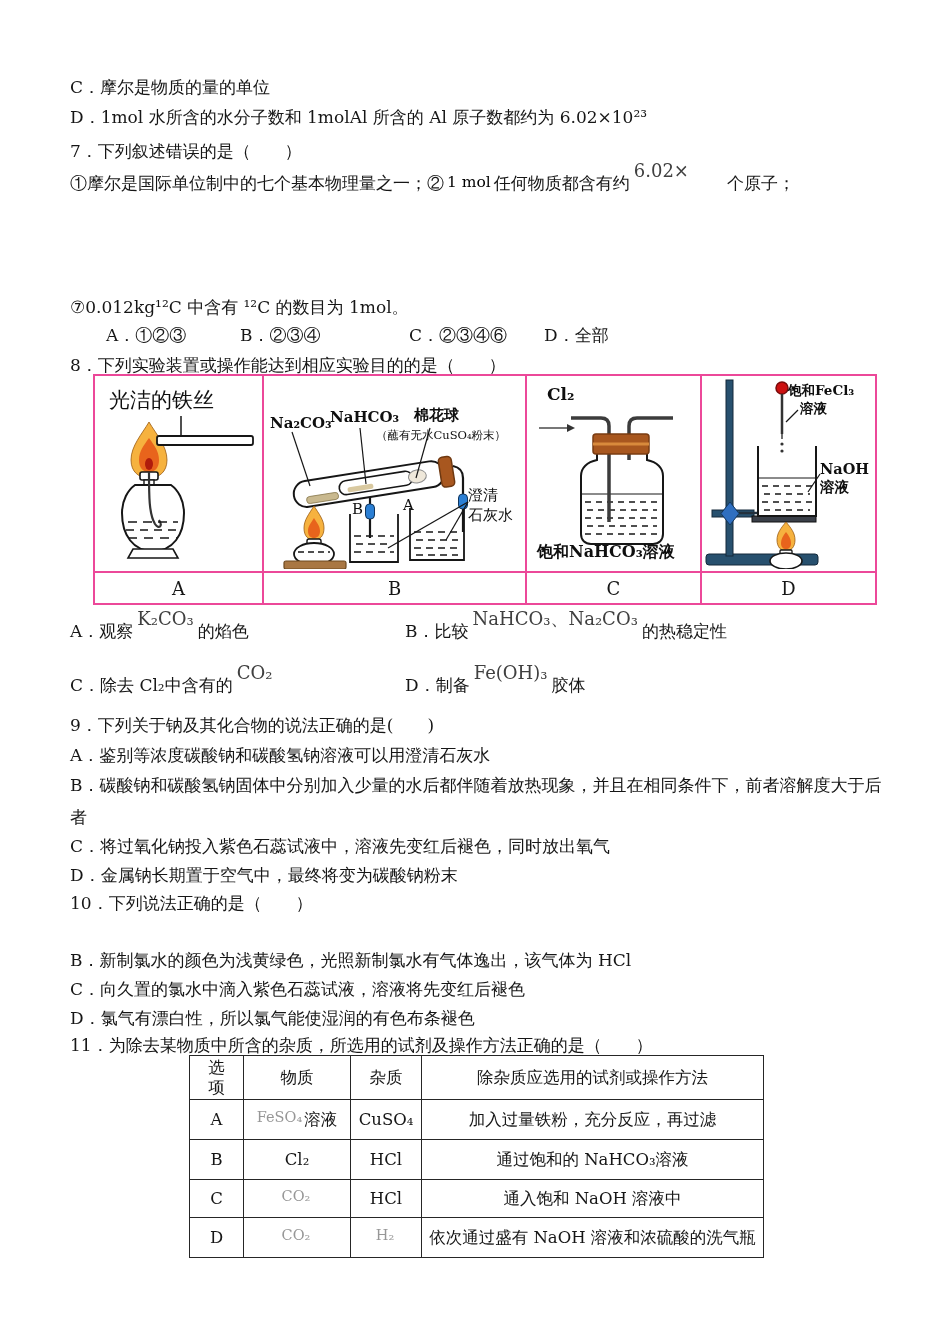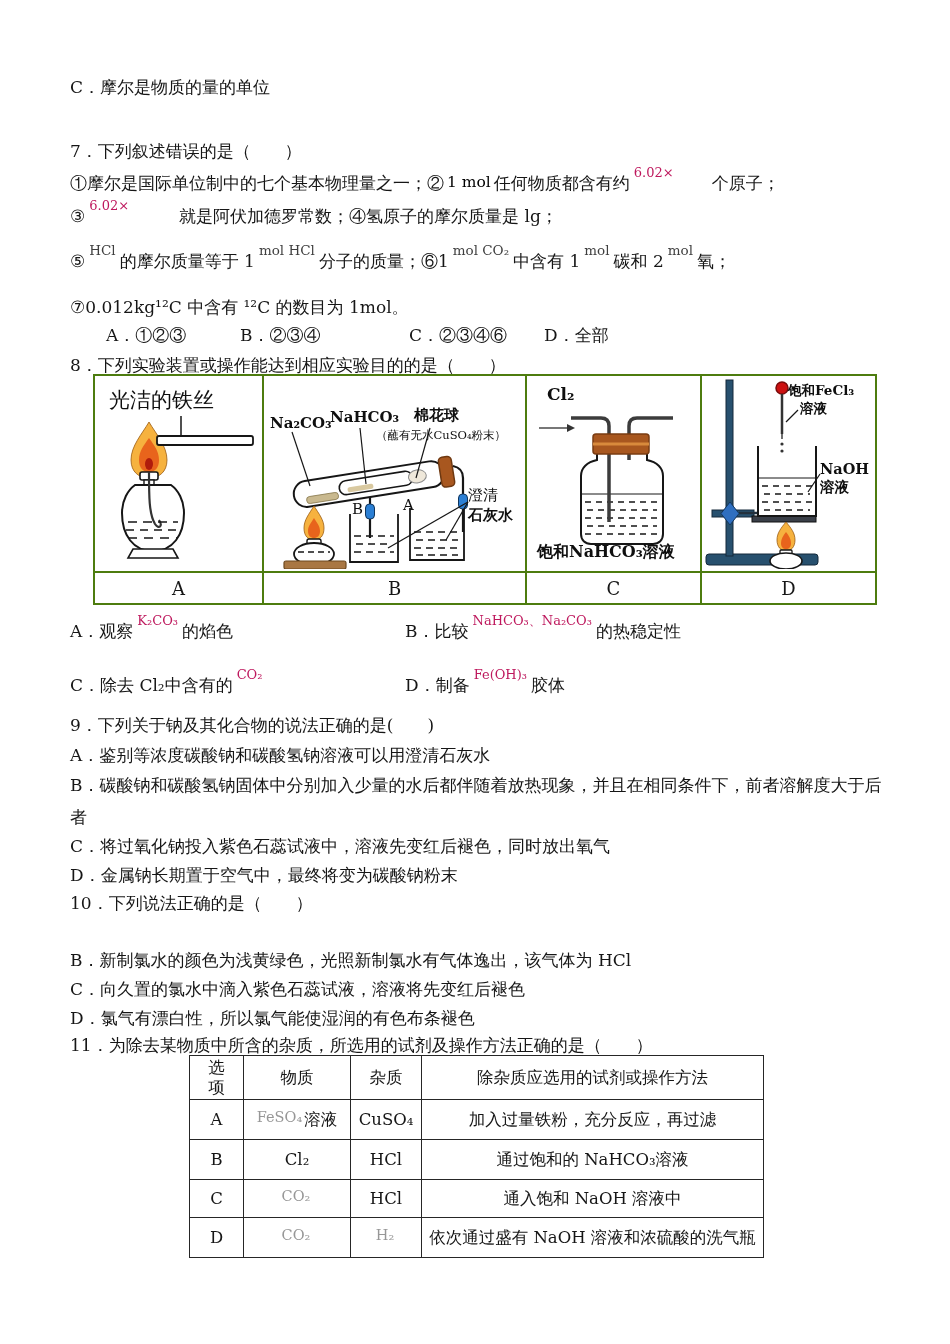--- a/index.html
+++ b/index.html
@@ -1,51 +1,46 @@
 <!DOCTYPE html>
 <html><head>
 <meta charset="utf-8">
 <style>
   html,body{margin:0;padding:0;background:#ffffff;}
   .page{position:relative;width:950px;height:1344px;background:#fff;overflow:hidden;
         font-family:"DejaVu Serif","Liberation Serif",serif;color:#161616;}
   .ln{position:absolute;left:70px;font-size:17px;line-height:22px;white-space:nowrap;}
-  .frag{display:inline-block;position:relative;top:-12px;font-size:13px;color:#be185d;padding:0 4px;}
+  .frag{display:inline-block;position:relative;top:-12px;font-size:18px;color:#404040;padding:0 4px;}
   .frag.dark{color:#3f3f3f;font-size:13.5px;}
   .frag.gapR{margin-right:34px;}
   .frag.gapW{margin-right:46px;}
   .molfrag{display:inline-block;position:relative;top:-2px;color:#000000;font-size:15.5px;padding:0 3px;}
   .abs{position:absolute;}
   table{border-collapse:collapse;position:absolute;table-layout:fixed;}
   .t1{left:93px;top:374px;}
-  .t1 td{border:2px solid #4d7c0f;padding:0;position:relative;vertical-align:top;background:#fff;}
+  .t1 td{border:2px solid #ec4899;padding:0;position:relative;vertical-align:top;background:#fff;}
   .t1 td.lbl{text-align:center;vertical-align:middle;font-size:18px;height:30px;}
   .t2{left:189px;top:1055px;border-radius:6px;}
   .t2 td{border:1.8px solid #262626;text-align:center;vertical-align:middle;font-size:16.5px;padding:1px 4px;background:#fff;}
   .t2 .hdr span.wrapped{display:inline-block;width:1.15em;line-height:20px;white-space:normal;}
   .gfrag{color:#979797;font-size:14.5px;position:relative;top:-3px;padding-right:2px;}
   .dlabel{position:absolute;white-space:nowrap;color:#0f0f0f;}
   svg{position:absolute;left:0;top:0;}
 </style>
 </head>
 <body>
 
 <div class="page">
 
   <div class="ln" style="top:76px"><span>C．摩尔是物质的量的单位</span></div>
+  <div class="ln" style="top:106px"><span>D．1mol 水所含的水分子数和 1molAl 所含的 Al 原子数都约为 6.02×10²³</span></div>
 
   <div class="ln" style="top:140px"><span>7．下列叙述错误的是（　　）</span></div>
   <div class="ln" style="top:172px">
     <span>①摩尔是国际单位制中的七个基本物理量之一；②</span><span class="molfrag">1 mol</span><span>任何物质都含有约</span><span class="frag gapR">6.02×</span><span>个原子；</span>
-  </div>
-  <div class="ln" style="top:205px">
-    <span>③</span><span class="frag gapW">6.02×</span><span>就是阿伏加德罗常数；④氢原子的摩尔质量是 lg；</span>
-  </div>
-  <div class="ln" style="top:250px">
-    <span>⑤</span><span class="frag dark">HCl</span><span>的摩尔质量等于 1</span><span class="frag dark">mol HCl</span><span>分子的质量；⑥1</span><span class="frag dark">mol CO₂</span><span>中含有 1</span><span class="frag dark">mol</span><span>碳和 2</span><span class="frag dark">mol</span><span>氧；</span>
   </div>
   <div class="ln" style="top:296px"><span>⑦0.012kg¹²C 中含有 ¹²C 的数目为 1mol。</span></div>
   <div class="ln" style="top:324px;left:0;width:950px">
     <span class="abs" style="left:106px">A．①②③</span>
     <span class="abs" style="left:240px">B．②③④</span>
     <span class="abs" style="left:409px">C．②③④⑥</span>
     <span class="abs" style="left:544px">D．全部</span>
   </div>
 
   <div class="ln" style="top:354px"><span>8．下列实验装置或操作能达到相应实验目的的是（　　）</span></div>
@@ -118,21 +113,21 @@
             <line x1="204" y1="126" x2="182" y2="164"></line>
           </g>
         </svg>
         <span class="dlabel" style="left:6px;top:38px;font-size:15px;font-weight:600">Na₂CO₃</span>
         <span class="dlabel" style="left:66px;top:32px;font-size:15px;font-weight:600">NaHCO₃</span>
         <span class="dlabel" style="left:150px;top:30px;font-size:15px;font-weight:700">棉花球</span>
         <span class="dlabel" style="left:112px;top:52px;font-size:11.5px">（蘸有无水CuSO₄粉末）</span>
         <span class="dlabel" style="left:88px;top:124px;font-size:15px">B</span>
         <span class="dlabel" style="left:139px;top:120px;font-size:15px">A</span>
         <span class="dlabel" style="left:204px;top:110px;font-size:15px;font-weight:500">澄清</span>
-        <span class="dlabel" style="left:204px;top:130px;font-size:15px;font-weight:700">石灰水</span>
+        <span class="dlabel" style="left:204px;top:130px;font-size:15px;font-weight:400">石灰水</span>
       </td>
 
       <td>
         <svg width="171" height="193" viewBox="0 0 171 193">
           <line x1="12" y1="52" x2="40" y2="52" stroke="#555" stroke-width="1.6"></line>
           <polygon points="40,48 48,52 40,56" fill="#333"></polygon>
           <path d="M70 76 L70 84 C60 86,54 92,54 100 L54 158 C54 164,58 168,64 168 L126 168 C132 168,136 164,136 158 L136 100 C136 92,130 86,120 84 L120 76 Z" fill="#fff" stroke="#161616" stroke-width="2"></path>
           <line x1="54" y1="118" x2="136" y2="118" stroke="#161616" stroke-width="1"></line>
           <g stroke="#161616" stroke-width="1.3" stroke-dasharray="6 5">
             <line x1="58" y1="126" x2="132" y2="126"></line>

